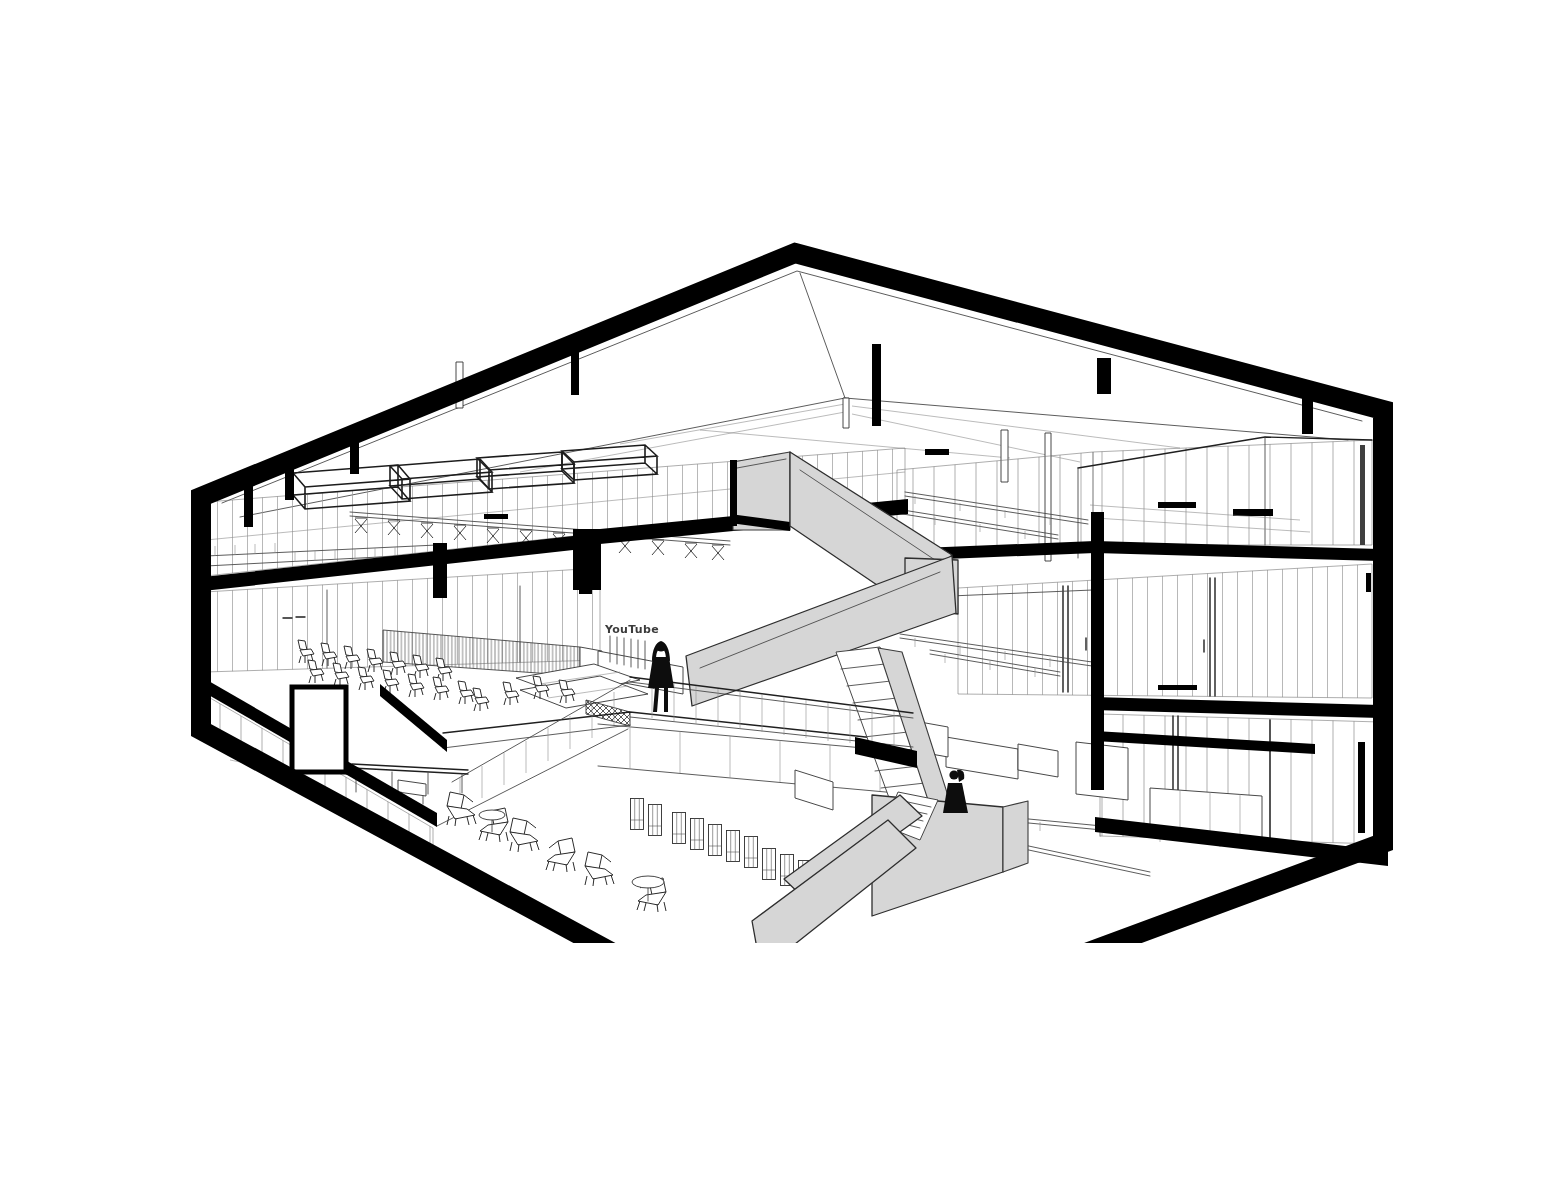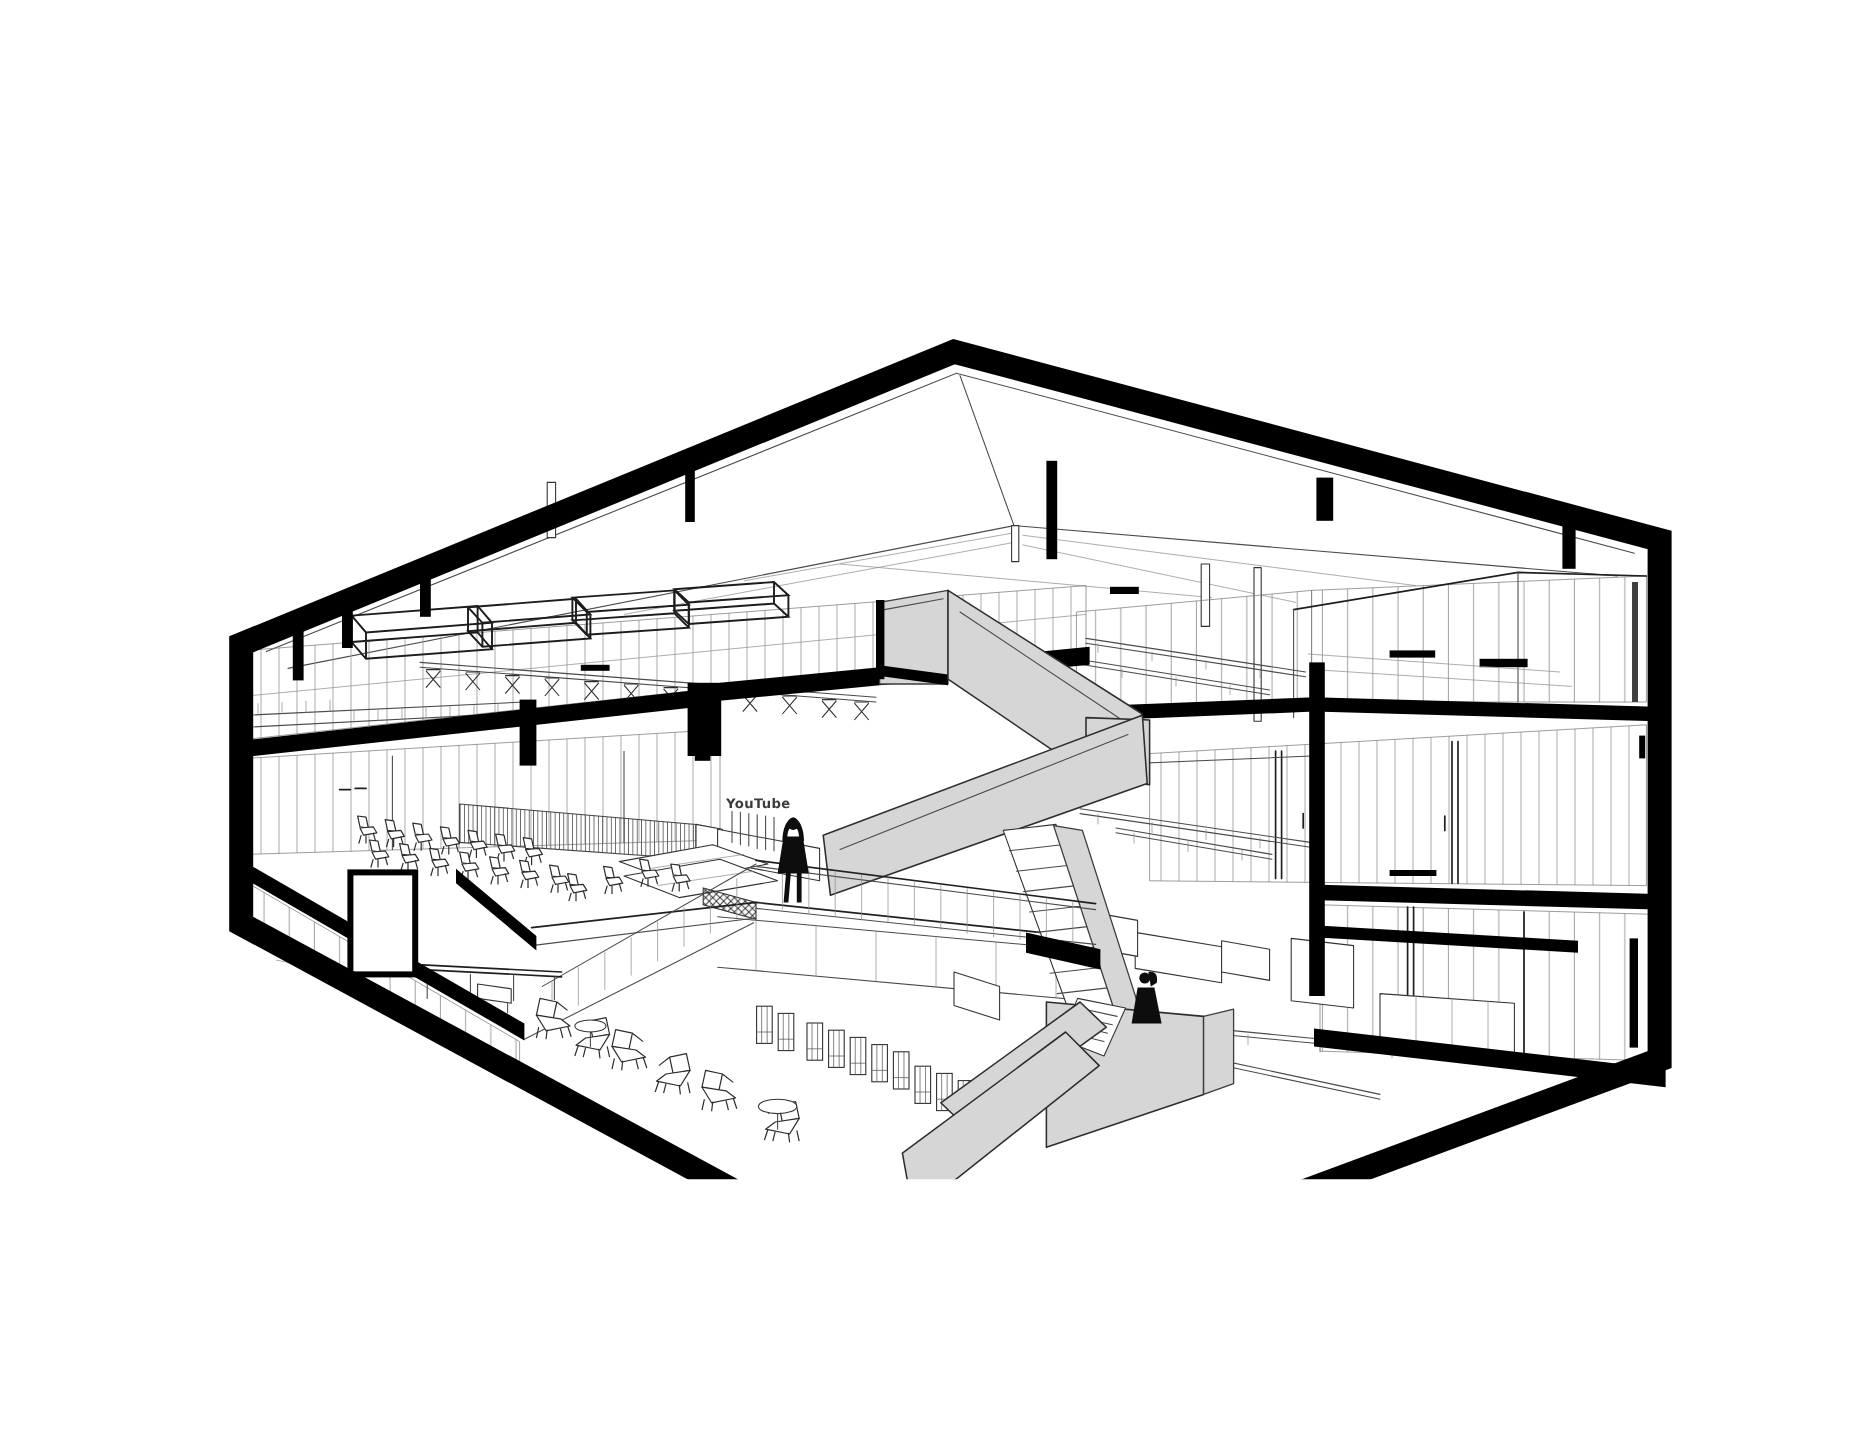--- a/index.html
+++ b/index.html
@@ -1,17 +1,17 @@
 <!DOCTYPE html>
 <html style="--bg: #ffffff; --ink: #000000; --stair: #d6d6d6; --silhouette: #0d0d0d;"><head>
 <meta charset="utf-8">
 <style>
   html,body{margin:0;padding:0;background:#fff;}
   .frame{position:relative;width:1548px;height:943px;background:var(--bg,#fff);overflow:hidden;
-         font-family:"DejaVu Sans",sans-serif;margin-top:40px;}
+         font-family:"DejaVu Sans",sans-serif;}
   svg{display:block}
   .k{fill:var(--ink,#000);stroke:none}
   .dg{fill:#3f3f3f;stroke:none}
   .g{fill:var(--stair,#d6d6d6);stroke:#3c3c3c;stroke-width:1.1;stroke-linejoin:round}
   .gq{fill:var(--stair,#d6d6d6);stroke:#2e2e2e;stroke-width:1.3;stroke-linejoin:round}
   .wf{fill:#fff;stroke:#333;stroke-width:.9;stroke-linejoin:round}
   .l1{fill:none;stroke:#1f1f1f;stroke-width:1.4;stroke-linecap:round}
   .l2{fill:none;stroke:#4a4a4a;stroke-width:.9;stroke-linecap:round}
   .l3{fill:none;stroke:#8d8d8d;stroke-width:.6}
   .sym{fill:#fff;stroke:#2d2d2d;stroke-width:1;stroke-linejoin:round}

